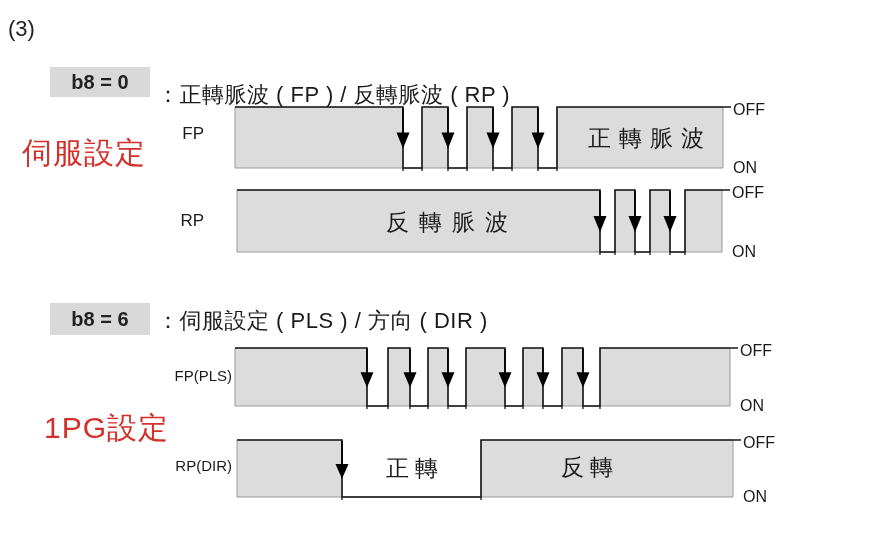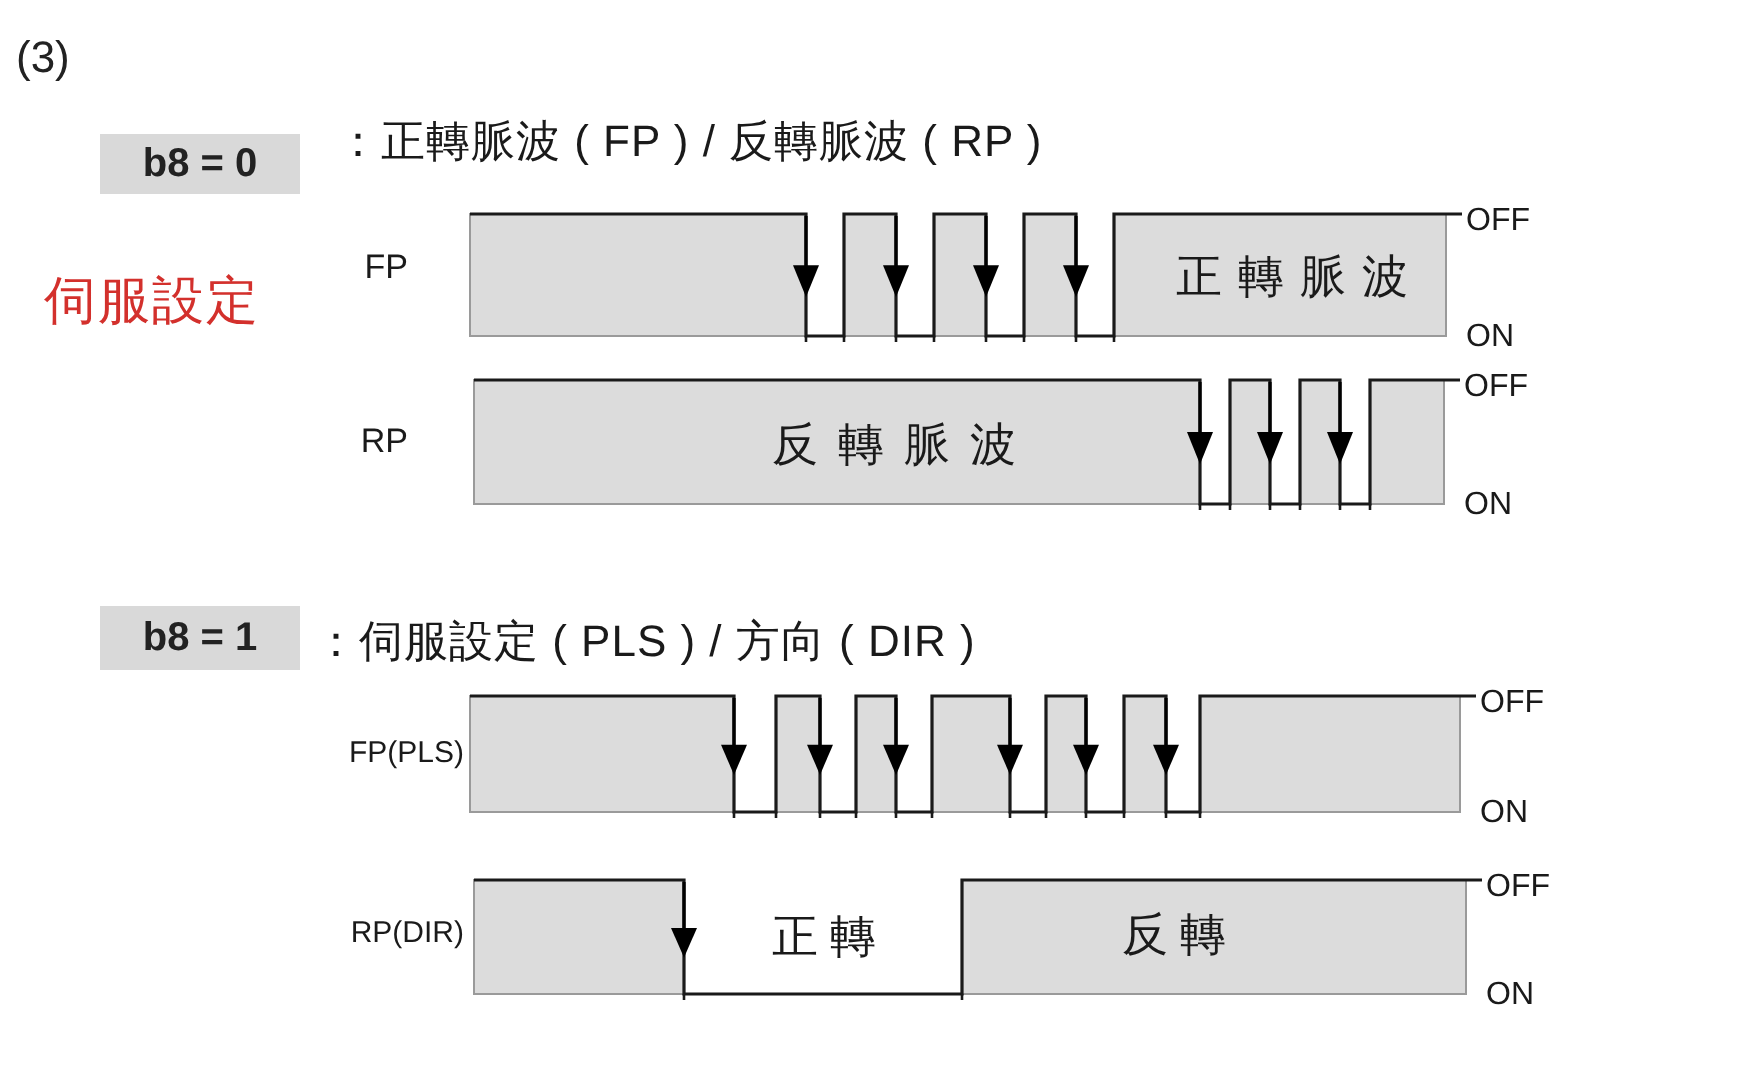--- a/index.html
+++ b/index.html
@@ -17,23 +17,23 @@
   }
   .title-text{font-size:24px;letter-spacing:1px;}
   .chip{
     width:100px;height:30px;background:#d9d9d9;
     display:flex;align-items:center;justify-content:center;
     font-size:20px;color:#222;font-weight:bold;
   }
   .chip1{left:50px;top:67px;}
   .chip2{left:50px;top:303px;height:32px;}
   .heading{font-size:22px;letter-spacing:0.5px;white-space:nowrap;}
-  .heading1{left:157px;top:56px;margin-left:11px;}
+  .heading1{left:157px;top:80px;}
   .heading2{left:157px;top:306px;}
-  .side-label{font-size:26px;color:#d3302c;letter-spacing:1px;white-space:nowrap;}
+  .side-label{font-size:30px;color:#d3302c;letter-spacing:1px;white-space:nowrap;}
   .servo{left:22px;top:133px;}
   .pg{left:44px;top:408px;}
   svg{position:absolute;left:0;top:0;}
   svg text{font-family:"Liberation Sans","DejaVu Sans",sans-serif;fill:#1a1a1a;}
 </style>
 </head>
 <body>
 
 <div class="canvas">
 
@@ -127,16 +127,17 @@
         <text x="743" y="502" font-size="16">ON</text>
       </g>
     </svg>
 
   <div class="abs item-number">(3)</div>
 
   <div class="abs chip chip1" style="background: rgb(217, 217, 217);">b8 = 0</div>
   <div class="abs heading heading1">：正轉脈波 ( FP ) / 反轉脈波 ( RP )</div>
   <div class="abs side-label servo" style="color: rgb(211, 48, 44);">伺服設定</div>
 
-  <div class="abs chip chip2" style="background: rgb(217, 217, 217);">b8 = 1</div>
+  <div class="abs chip chip2" style="background: rgb(217, 217, 217);">b8 = 6</div>
   <div class="abs heading heading2">：伺服設定 ( PLS ) / 方向 ( DIR )</div>
+  <div class="abs side-label pg" style="color: rgb(211, 48, 44);">1PG設定</div>
 
 </div>
 
 </body></html>

